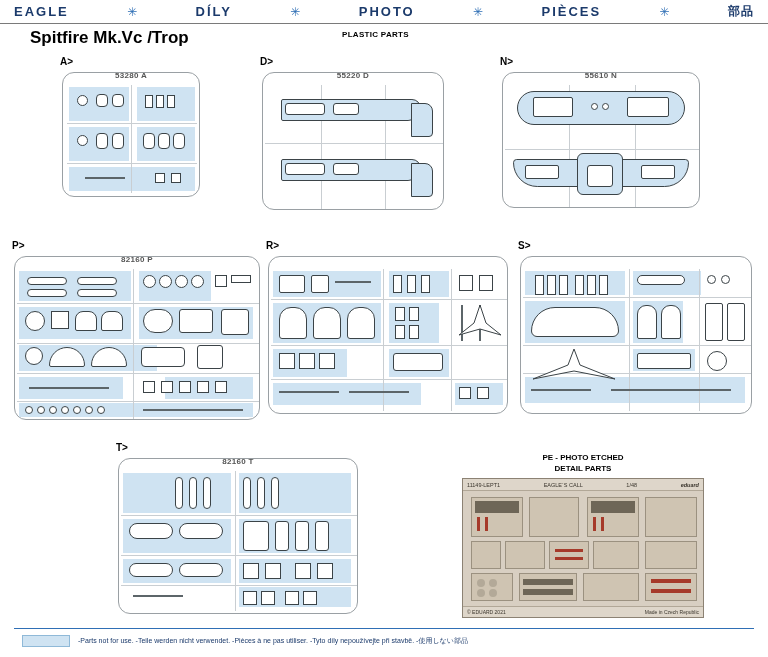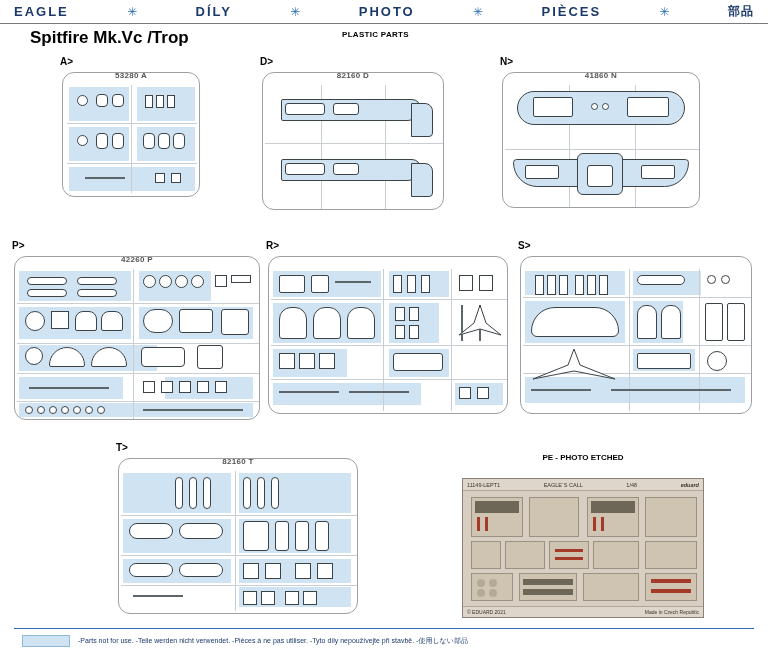--- a/index.html
+++ b/index.html
@@ -136,59 +136,59 @@
     <div class="pt rr" style="left:110px;top:60px;width:12px;height:16px;"></div>
     <div class="runner" style="left:22px;top:104px;width:40px;height:2px;"></div>
     <div class="pt" style="left:92px;top:100px;width:10px;height:10px;"></div>
     <div class="pt" style="left:108px;top:100px;width:10px;height:10px;"></div>
   </div>
 </div>
 
 <div class="sprue" style="left:262px;top:72px;width:182px;height:138px;">
   <div class="tag">D&gt;</div>
   <div class="frame">
-    <div class="code">82160 D</div>
+    <div class="code">55220 D</div>
     <div class="gridline" style="left:58px;top:12px;width:1px;height:124px;"></div>
     <div class="gridline" style="left:122px;top:12px;width:1px;height:124px;"></div>
     <div class="gridline" style="left:2px;top:70px;width:178px;height:1px;"></div>
     <div class="pt nb" style="left:18px;top:26px;width:140px;height:22px;background:#cfe3f2;border:1px solid #3b4347;border-radius:3px 14px 20px 3px;"></div>
     <div class="pt nb" style="left:148px;top:30px;width:22px;height:34px;background:#cfe3f2;border:1px solid #3b4347;border-radius:0 8px 4px 0;"></div>
     <div class="pt nb" style="left:22px;top:30px;width:40px;height:12px;background:#fff;border:1px solid #3b4347;border-radius:3px;"></div>
     <div class="pt nb" style="left:70px;top:30px;width:26px;height:12px;background:#fff;border:1px solid #3b4347;border-radius:3px;"></div>
     <div class="pt nb" style="left:18px;top:86px;width:140px;height:22px;background:#cfe3f2;border:1px solid #3b4347;border-radius:3px 14px 20px 3px;"></div>
     <div class="pt nb" style="left:148px;top:90px;width:22px;height:34px;background:#cfe3f2;border:1px solid #3b4347;border-radius:0 8px 4px 0;"></div>
     <div class="pt nb" style="left:22px;top:90px;width:40px;height:12px;background:#fff;border:1px solid #3b4347;border-radius:3px;"></div>
     <div class="pt nb" style="left:70px;top:90px;width:26px;height:12px;background:#fff;border:1px solid #3b4347;border-radius:3px;"></div>
   </div>
 </div>
 
 <div class="sprue" style="left:502px;top:72px;width:198px;height:136px;">
   <div class="tag">N&gt;</div>
   <div class="frame">
-    <div class="code">41860 N</div>
+    <div class="code">55610 N</div>
     <div class="gridline" style="left:2px;top:76px;width:194px;height:1px;"></div>
     <div class="gridline" style="left:66px;top:12px;width:1px;height:122px;"></div>
     <div class="gridline" style="left:132px;top:12px;width:1px;height:122px;"></div>
     <div class="pt nb" style="left:14px;top:18px;width:168px;height:34px;background:#cfe3f2;border:1px solid #3b4347;border-radius:20px;"></div>
     <div class="pt nb" style="left:30px;top:24px;width:40px;height:20px;background:#fff;border:1px solid #3b4347;border-radius:2px;"></div>
     <div class="pt nb" style="left:124px;top:24px;width:42px;height:20px;background:#fff;border:1px solid #3b4347;border-radius:2px;"></div>
     <div class="pt r" style="left:88px;top:30px;width:7px;height:7px;"></div>
     <div class="pt r" style="left:99px;top:30px;width:7px;height:7px;"></div>
     <div class="pt nb" style="left:10px;top:86px;width:176px;height:28px;background:#cfe3f2;border:1px solid #3b4347;border-radius:6px 6px 40px 40px;"></div>
     <div class="pt nb" style="left:74px;top:80px;width:46px;height:42px;background:#cfe3f2;border:1px solid #3b4347;border-radius:6px;"></div>
     <div class="pt nb" style="left:84px;top:92px;width:26px;height:22px;background:#fff;border:1px solid #3b4347;border-radius:3px;"></div>
     <div class="pt nb" style="left:22px;top:92px;width:34px;height:14px;background:#fff;border:1px solid #3b4347;border-radius:2px;"></div>
     <div class="pt nb" style="left:138px;top:92px;width:34px;height:14px;background:#fff;border:1px solid #3b4347;border-radius:2px;"></div>
   </div>
 </div>
 
 <div class="sprue" style="left:14px;top:256px;width:246px;height:164px;">
   <div class="tag">P&gt;</div>
   <div class="frame">
-    <div class="code">42260 P</div>
+    <div class="code">82160 P</div>
     <div class="blk" style="left:4px;top:14px;width:112px;height:30px;"></div>
     <div class="blk" style="left:124px;top:14px;width:72px;height:30px;"></div>
     <div class="blk" style="left:4px;top:50px;width:112px;height:32px;"></div>
     <div class="blk" style="left:124px;top:50px;width:114px;height:32px;"></div>
     <div class="blk" style="left:4px;top:88px;width:138px;height:26px;"></div>
     <div class="blk" style="left:4px;top:120px;width:104px;height:22px;"></div>
     <div class="blk" style="left:150px;top:120px;width:88px;height:22px;"></div>
     <div class="blk" style="left:4px;top:146px;width:234px;height:14px;"></div>
     <div class="gridline" style="left:118px;top:12px;width:1px;height:150px;"></div>
     <div class="gridline" style="left:2px;top:46px;width:242px;height:1px;"></div>
@@ -355,20 +355,21 @@
     <div class="runner" style="left:14px;top:136px;width:50px;height:2px;"></div>
     <div class="pt" style="left:124px;top:132px;width:14px;height:14px;"></div>
     <div class="pt" style="left:142px;top:132px;width:14px;height:14px;"></div>
     <div class="pt" style="left:166px;top:132px;width:14px;height:14px;"></div>
     <div class="pt" style="left:184px;top:132px;width:14px;height:14px;"></div>
   </div>
 </div>
 
 <div style="position:absolute;left:462px;top:452px;width:242px;height:166px;">
   <div class="pe-title" style="top:0px;">PE - PHOTO ETCHED</div>
+  <div class="pe-title" style="top:11px;">DETAIL PARTS</div>
 
   <div class="pe-fret" style="left:0;top:26px;width:242px;height:140px;">
     <div class="pe-hdr">
       <span>11149-LEPT1</span>
       <span>EAGLE´S CALL</span>
       <span>1/48</span>
       <span style="font-style:italic;font-weight:bold;">eduard</span>
     </div>
 
     <div class="pe-cell" style="left:8px;top:18px;width:52px;height:40px;"></div>

